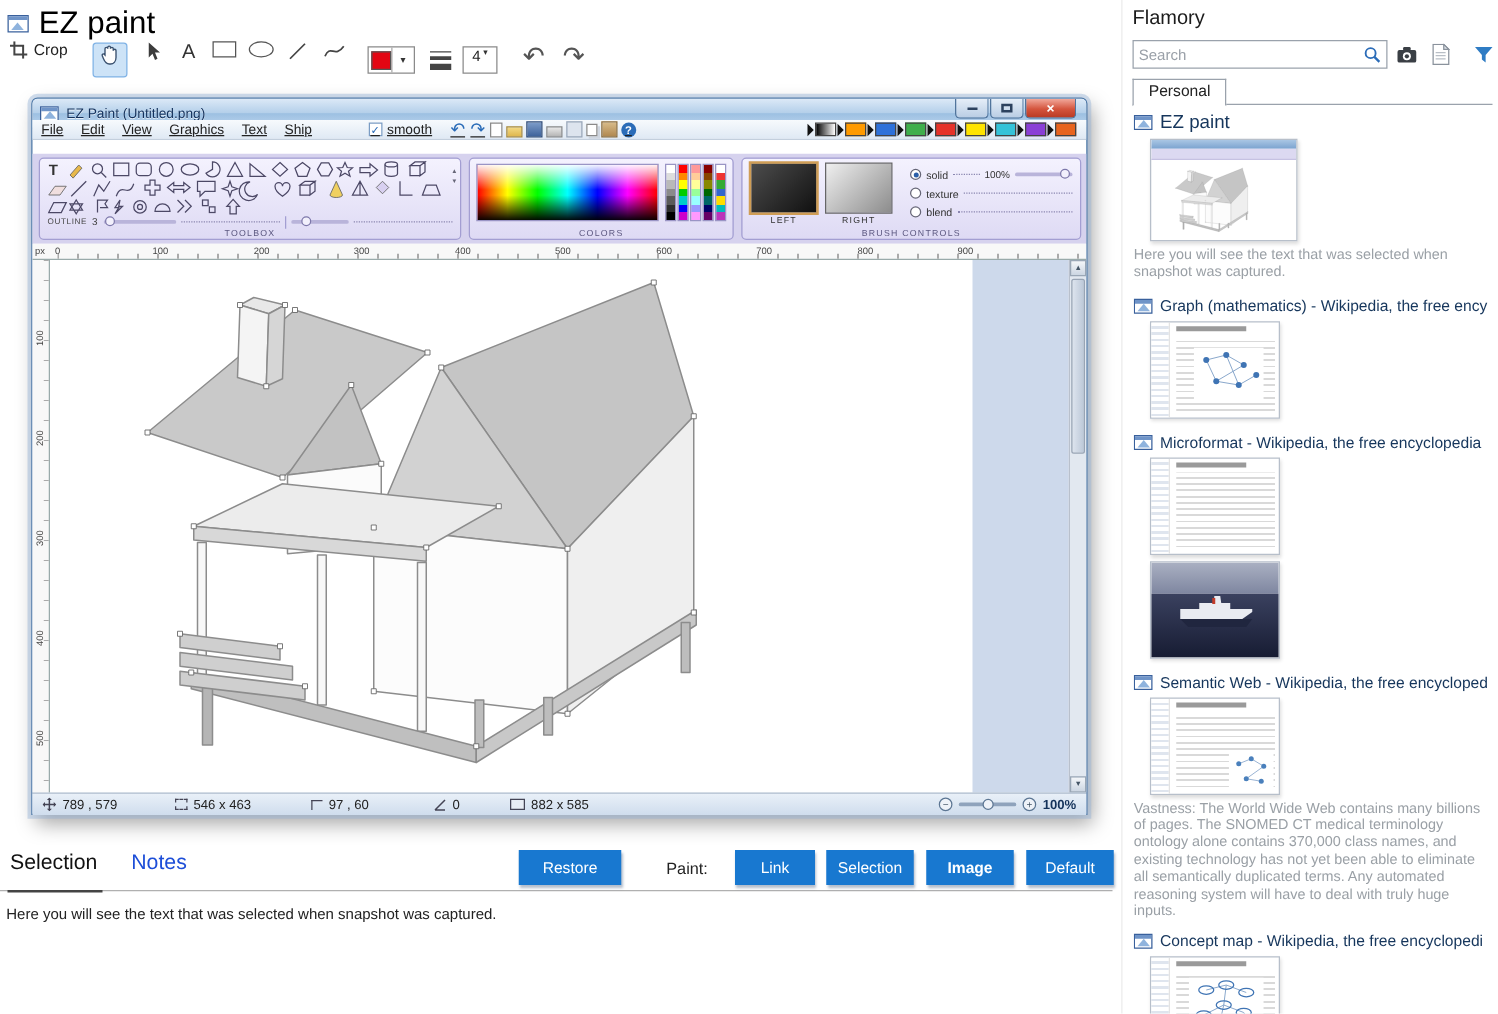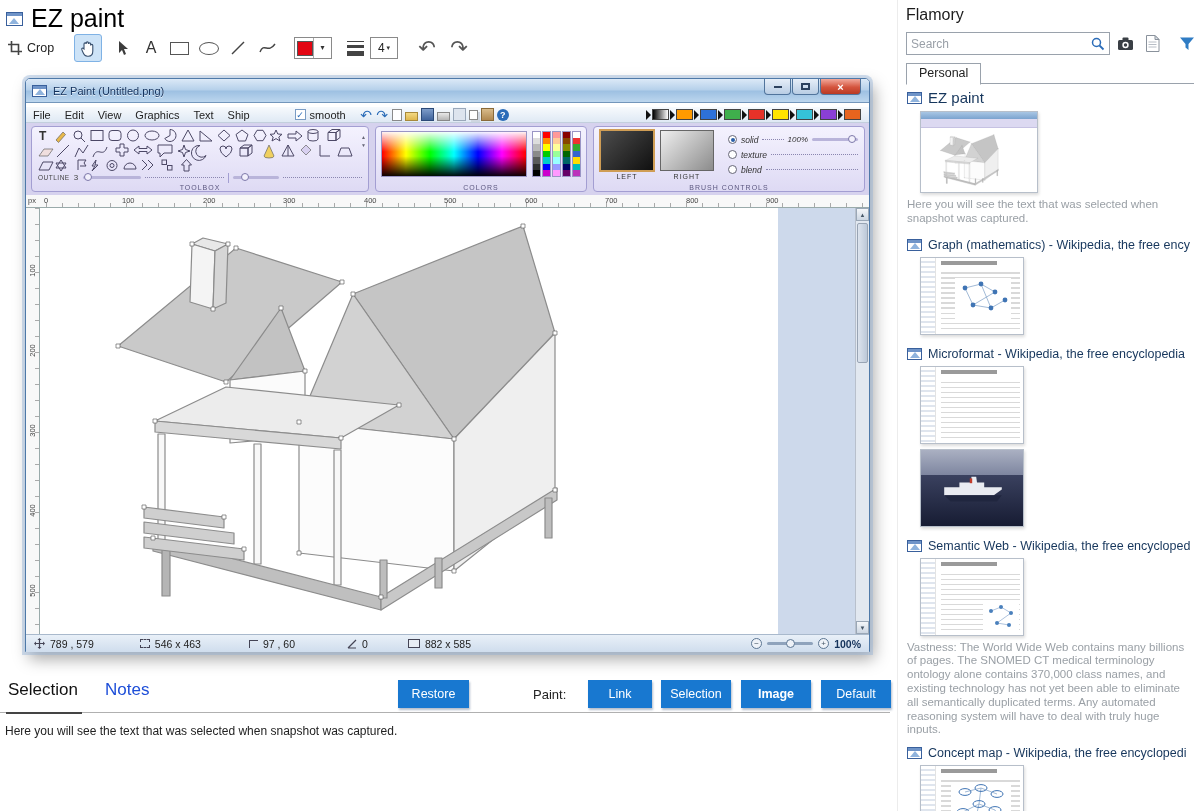--- a/index.html
+++ b/index.html
@@ -12,21 +12,21 @@
 
   .app-header { position:absolute; left:6px; top:4px; display:flex; align-items:center; gap:8px; }
   .app-title { font-size:25px; color:#000; }
 
   .win-mini-icon { width:17px; height:14px; border:1px solid #39609c; background:#fff; position:relative; }
   .win-mini-icon::before { content:""; position:absolute; left:0; top:0; right:0; height:3px; background:#6f94c8; }
   .win-mini-icon::after { content:""; position:absolute; left:2px; bottom:1px; width:0; height:0;
      border-left:5px solid transparent; border-right:5px solid transparent; border-bottom:6px solid #8fb3dd; }
 
   .main-toolbar { position:absolute; left:0; top:33px; width:897px; height:30px; }
-  .mt { position:absolute; top:0; height:30px; display:flex; align-items:center; justify-content:center; cursor:default; }
+  .mt { position:absolute; top:0; height:30px; display:flex; justify-content:center; cursor:default; }
   .mt-crop { left:8px; gap:5px; font-size:12.5px; color:#222; }
   .mt-hand { left:74px; width:28px; height:28px; top:1px; background:#cde3f7; border:1px solid #7fb2e5; border-radius:3px; }
   .mt-pointer { left:110px; width:24px; }
   .mt-text { left:140px; width:22px; font-size:16px; color:#333; }
   .mt-rect { left:166px; width:26px; }
   .mt-rect span { width:19px; height:13px; border:1px solid #555; }
   .mt-ellipse { left:196px; width:26px; }
   .mt-ellipse span { width:20px; height:13px; border:1px solid #555; border-radius:50%; }
   .mt-line { left:226px; width:24px; }
   .mt-curve { left:254px; width:26px; }
@@ -50,23 +50,23 @@
   .pw-title { font-size:11px; color:#13315c; text-shadow:0 1px 0 rgba(255,255,255,.7); }
   .pw-winbtns { position:absolute; right:8px; top:0; display:flex; }
   .wb { height:16px; border:1px solid #51749c; border-top:none; border-radius:0 0 4px 4px;
         display:flex; align-items:center; justify-content:center;
         background:linear-gradient(#e6eef8,#b9cde4); margin-left:1px; }
   .wb-min { width:27px; } .wb-max { width:27px; } 
   .wb-min i { width:8px; height:2px; background:#2c415e; }
   .wb-max i { width:9px; height:7px; border:2px solid #2c415e; }
   .wb-close { width:41px; background:linear-gradient(#f2a99c,#d4543d 55%,#b93a24); color:#fff; font-size:11px; font-weight:bold; }
 
-  .pw-menubar { position:absolute; left:0; top:28px; width:843px; height:16px;
+  .pw-menubar { position:absolute; left:0; top:17px; width:843px; height:16px;
      background:linear-gradient(#f7fafd,#dfe9f4); border-bottom:1px solid #c3cfdd;
-     display:flex; align-items:center; font-size:11px; color:#222; }
+     display:flex; align-items:center; font-size:11px; color:#222;text-decoration:underline; }
   .pw-menu { padding:0 7px; }
   .pw-check { display:flex; align-items:center; gap:4px; margin-left:38px; }
   .pw-check .box { width:11px; height:11px; border:1px solid #7a9cc4; background:#fff; font-size:9px; color:#2b6cb8; line-height:10px; text-align:center; }
   .pw-icons { display:flex; align-items:center; gap:3px; margin-left:14px; }
   .mi { width:13px; height:13px; display:inline-flex; align-items:center; justify-content:center; font-size:12px; }
   .mi-undo,.mi-redo { color:#2b6cb8; font-size:14px; }
   .mi-new { background:#fff; border:1px solid #8a8a8a; width:10px; height:12px; }
   .mi-open { background:linear-gradient(#f3d984,#dfb74e); border:1px solid #a8893a; height:9px; margin-top:3px; }
   .mi-save { background:linear-gradient(#7d9cc9,#3f639b); border:1px solid #2c4a78; }
   .mi-print { background:linear-gradient(#e8e8e8,#b5b5b5); border:1px solid #888; height:9px; margin-top:3px; }
@@ -108,21 +108,21 @@
   .swc4 { background:linear-gradient(#800 0 14%,#840 14% 28%,#880 28% 43%,#060 43% 57%,#066 57% 72%,#006 72% 86%,#606 86% 100%); }
   .swc5 { background:linear-gradient(#fff 0 14%,#e33 14% 28%,#3a3 28% 43%,#36c 43% 57%,#fd0 57% 72%,#0bb 72% 86%,#b3b 86% 100%); }
 
   .bswatch-group { position:absolute; top:3px; width:54px; text-align:center; }
   .bg-left { left:6px; } .bg-right { left:66px; }
   .bswatch { width:54px; height:41px; border:1px solid #666; }
   .bswatch-left { background:linear-gradient(135deg,#4d4d4d,#101010); outline:2px solid #cf9d55; outline-offset:-1px; }
   .bswatch-right { background:linear-gradient(135deg,#efefef,#8c8c8c); }
   .bslabel { font-size:7px; letter-spacing:1px; color:#333; margin-top:2px; }
   .brush-opts { position:absolute; left:134px; right:6px; top:5px; }
-  .b-row { display:flex; align-items:center; gap:4px; height:15px; font-size:8.5px; color:#333;font-style:italic; }
+  .b-row { display:flex; align-items:center; gap:4px; height:15px; font-size:8.5px; color:#333; }
   .radio { width:9px; height:9px; border:1px solid #667; border-radius:50%; background:#fff; position:relative; flex:0 0 9px; }
   .radio.on::after { content:""; position:absolute; left:2px; top:2px; width:4px; height:4px; border-radius:50%; background:#2b5fa8; }
   .b-row .dots { min-width:14px; }
   .op-label { font-size:8px; color:#333; }
   .op-track { position:relative; width:46px; height:3px; background:#b9b4da; border-radius:2px; }
   .op-track .knob { position:absolute; top:-3px; right:2px; width:8px; height:8px; border-radius:50%; background:#f2f0fc; border:1px solid #7d78aa; }
 
   .pw-hruler { position:absolute; left:0; top:116px; width:843px; height:13px; background:#f8f8f8; border-bottom:1px solid #9aa; }
   .pw-hruler::after { content:""; position:absolute; left:20px; right:0; bottom:0; height:4px;
      background:repeating-linear-gradient(to right,#aaa 0 1px,transparent 1px 16px); }
@@ -159,21 +159,21 @@
   
   .bottom-panel { position:absolute; left:0; top:676px; width:897px; height:135px; background:#fff; }
   .bp-tabs { position:absolute; left:0; top:0; width:890px; height:37px; border-bottom:1px solid #b0b0b0; }
   .bp-tab { position:absolute; top:4px; font-size:17px; height:33px; }
   .bp-tab.active { left:8px; color:#111; }
   .bp-tab.active::after { content:""; position:absolute; left:-2px; right:-4px; bottom:-1px; height:2px; background:#444; }
   .bp-tab.idle { left:105px; color:#1d4ed8; }
   .btn-blue { position:absolute; top:4px; height:28px; background:#1878d0; color:#fff; font-size:12.5px;
      display:flex; align-items:center; justify-content:center; border:none; cursor:pointer;
      box-shadow:1px 2px 2px rgba(40,70,110,.35); font-family:inherit; }
-  .b-restore { left:398px; width:71px; }
+  .b-restore { left:415px; width:82px; }
   .bp-paste-label { position:absolute; left:533px; top:11px; font-size:13px; color:#222; }
   .b-link { left:588px; width:64px; }
   .b-sel { left:661px; width:70px; }
   .b-img { left:741px; width:70px;font-weight:bold; }
   .b-def { left:821px; width:70px; }
   .bp-selection-text { position:absolute; left:5px; top:48px; font-size:12px; color:#222; }
 
   
   .sidebar { position:absolute; left:897px; top:0; width:301px; height:811px; background:#fff;
      border-left:1px solid #ececec; padding:4px 0 0 8px; overflow:hidden; }

